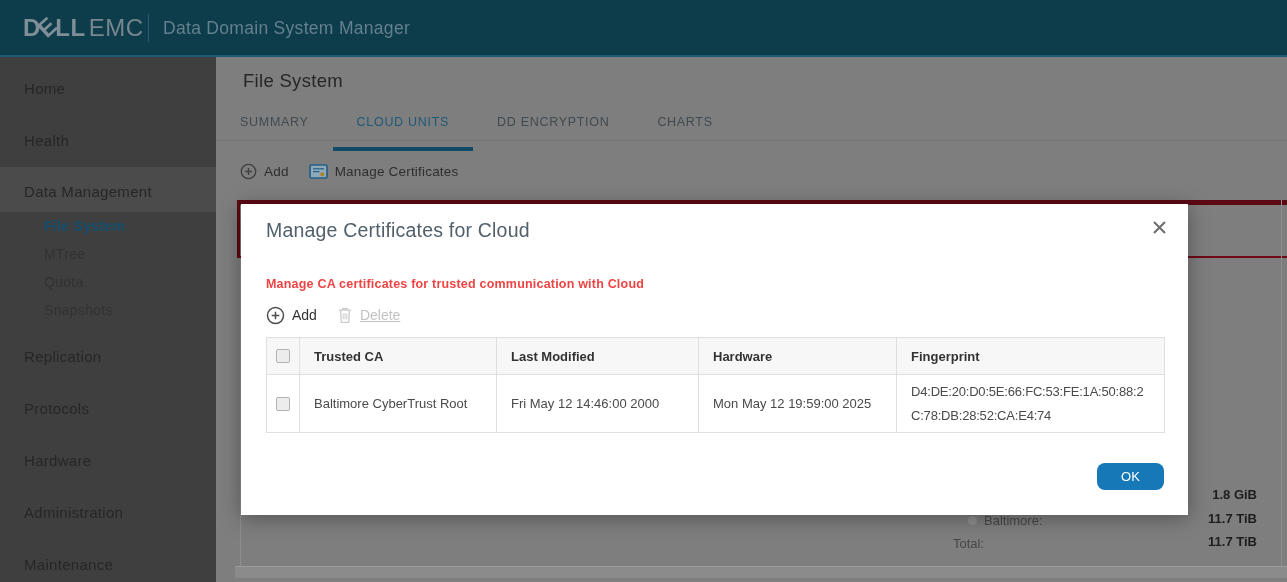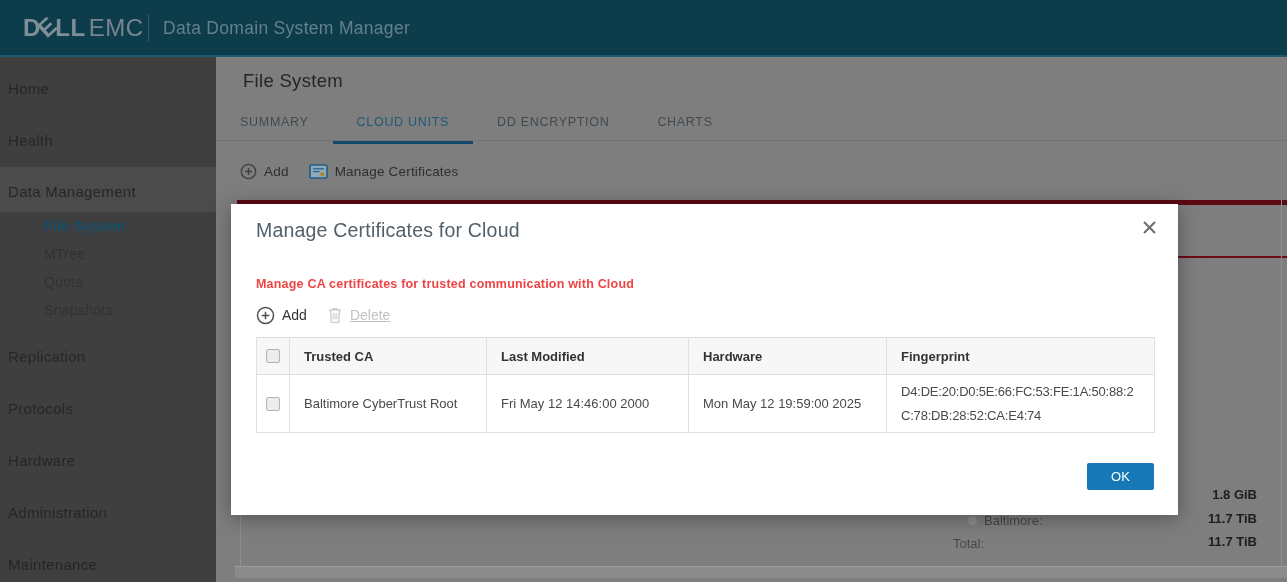--- a/index.html
+++ b/index.html
@@ -12,54 +12,54 @@
             background:#0d3c4b; border-bottom:2px solid #1d5a74; z-index:3; }
   .logo { position:absolute; left:23px; top:14px; color:#7f8e97; font-size:24px; letter-spacing:0.5px; }
   .logo .dell { font-weight:700; }
   .logo .dell-e { display:inline-block; transform:rotate(-42deg) translateY(-1px); margin:0 -1px; }
   .logo .emc { font-weight:400; margin-left:3px; color:#77868f; }
   .header-divider { position:absolute; left:148px; top:14px; width:1px; height:28px; background:#2f5a6d; }
   .app-title { position:absolute; left:163px; top:18px; font-size:17.5px; color:#64808d; letter-spacing:0.3px; }
 
   
   .sidebar { position:absolute; left:0; top:57px; width:216px; height:525px; background:#3f3f3f; z-index:2; }
-  .side-item { position:absolute; left:8px; font-size:15px; color:#262626; letter-spacing:0.3px; cursor:pointer; }
+  .side-item { position:absolute; left:24px; font-size:15px; color:#262626; letter-spacing:0.3px; cursor:pointer; }
   .side-child { position:absolute; left:44px; font-size:14px; color:#323232; letter-spacing:0.3px; cursor:pointer; }
   .side-band { position:absolute; left:0; top:110px; width:216px; height:45px; background:#4b4b4b; }
   .side-active-child { color:#14506e; font-weight:700; }
 
   
   .content { position:absolute; left:216px; top:57px; width:1071px; height:525px; background:#7e7e7e; }
   .page-title { position:absolute; left:27px; top:13px; font-size:18.5px; color:#262626; letter-spacing:0.3px; }
 
   .tabs { position:absolute; left:0; top:50px; height:34px; white-space:nowrap; }
   .tab { display:inline-block; padding:8px 24px 9px 24px; font-size:12.5px; letter-spacing:0.7px;
          color:#414a50; cursor:pointer; }
-  .tab.active { color:#1d5a78; border-bottom:4px solid #114a66; padding-bottom:11px;text-align:center; }
+  .tab.active { color:#1d5a78; border-bottom:4px solid #114a66; padding-bottom:18px;text-align:center; }
   .tabs-divider { position:absolute; left:0; top:83px; width:1071px; height:1px; background:#737373; }
 
   .toolbar { position:absolute; left:24px; top:104px; height:20px; display:flex; align-items:center; }
   .tool-btn { display:flex; align-items:center; cursor:pointer; color:#2e2e2e; font-size:13.5px; letter-spacing:0.2px; }
   .tool-btn + .tool-btn { margin-left:20px; }
   .tool-btn .ic { margin-right:7px; display:inline-flex; }
 
   .alert-box { position:absolute; left:21px; top:143px; width:1050px; height:58px;
                border-top:5px solid #5c0913; border-bottom:2px solid #6d0a16; border-left:3px solid #5c0913; }
   .panel-line-left { position:absolute; left:24px; top:201px; width:1px; height:308px; background:#8e8e8e; }
   .panel-line-right { position:absolute; left:1065px; top:143px; width:1px; height:366px; background:#8e8e8e; }
   .bottom-strip { position:absolute; left:19px; top:509px; width:1052px; height:12px; background:#8b8b8b;
                   border-top:1px solid #9b9b9b; }
 
   .stat-value { position:absolute; right:30px; font-size:13px; font-weight:700; color:#1d1d1d; text-align:right; }
   .stat-label { position:absolute; font-size:13px; color:#474747; }
   .stat-dot { position:absolute; width:9px; height:9px; border-radius:50%; background:#8f8f8f; }
 
   
   .backdrop { position:absolute; left:0; top:0; width:1287px; height:582px; background:transparent; z-index:4; }
-  .modal { position:absolute; left:231px; top:204px; width:947px; height:311px; background:#ffffff;
+  .modal { position:absolute; left:241px; top:204px; width:947px; height:311px; background:#ffffff;
            box-shadow:0 3px 20px rgba(0,0,0,0.35); z-index:5;padding-left:12px; }
   .modal-title { position:absolute; left:25px; top:15px; font-size:19.5px; color:#51606a; letter-spacing:0.2px; }
   .modal-close { position:absolute; right:20px; top:14px; width:18px; height:18px; cursor:pointer;
                  color:#6e6e6e; display:flex; align-items:center; justify-content:center; }
   .modal-desc { position:absolute; left:25px; top:73px; font-size:12.5px; font-weight:700; color:#ef4444; letter-spacing:0.2px; }
   .modal-actions { position:absolute; left:25px; top:101px; height:20px; display:flex; align-items:center; }
   .m-add { display:flex; align-items:center; color:#333333; font-size:14px; cursor:pointer; }
   .m-add .ic { margin-right:7px; display:inline-flex; color:#4d4d4d; }
   .m-delete { display:flex; align-items:center; color:#c2c2c2; font-size:14px; margin-left:20px; cursor:default;text-decoration:underline; }
   .m-delete .ic { margin-right:7px; display:inline-flex; color:#cccccc; }
@@ -71,21 +71,21 @@
   .col-check { width:33px; }
   .col-ca { width:197px; }
   .col-mod { width:202px; }
   .col-exp { width:198px; }
   .col-fp { width:268px; }
   .th-check, .td-check { padding-left:9px !important; }
   .checkbox { width:14px; height:14px; background:#ececec; border:1px solid #b3b3b3; border-radius:2px; cursor:pointer; }
   .fp-cell { font-size:11.5px; letter-spacing:-0.2px; line-height:24px; word-break:break-all; padding-right:12px; }
 
   .ok-btn { position:absolute; left:856px; top:259px; width:67px; height:27px; background:#1778b8; color:#ffffff;
-            font-size:13px; border:none; border-radius:2px; cursor:pointer; font-family:"Liberation Sans", sans-serif; }
+            font-size:13px; border:none; border-radius:8px; cursor:pointer; font-family:"Liberation Sans", sans-serif; }
 </style>
 </head>
 <body>
 
 <div id="page">
 
   <div class="header">
     <div class="logo"><span class="dell"><span>D</span><span class="dell-e">E</span><span>LL</span></span><span class="emc">EMC</span></div>
     <div class="header-divider"></div>
     <div class="app-title">Data Domain System Manager</div>

